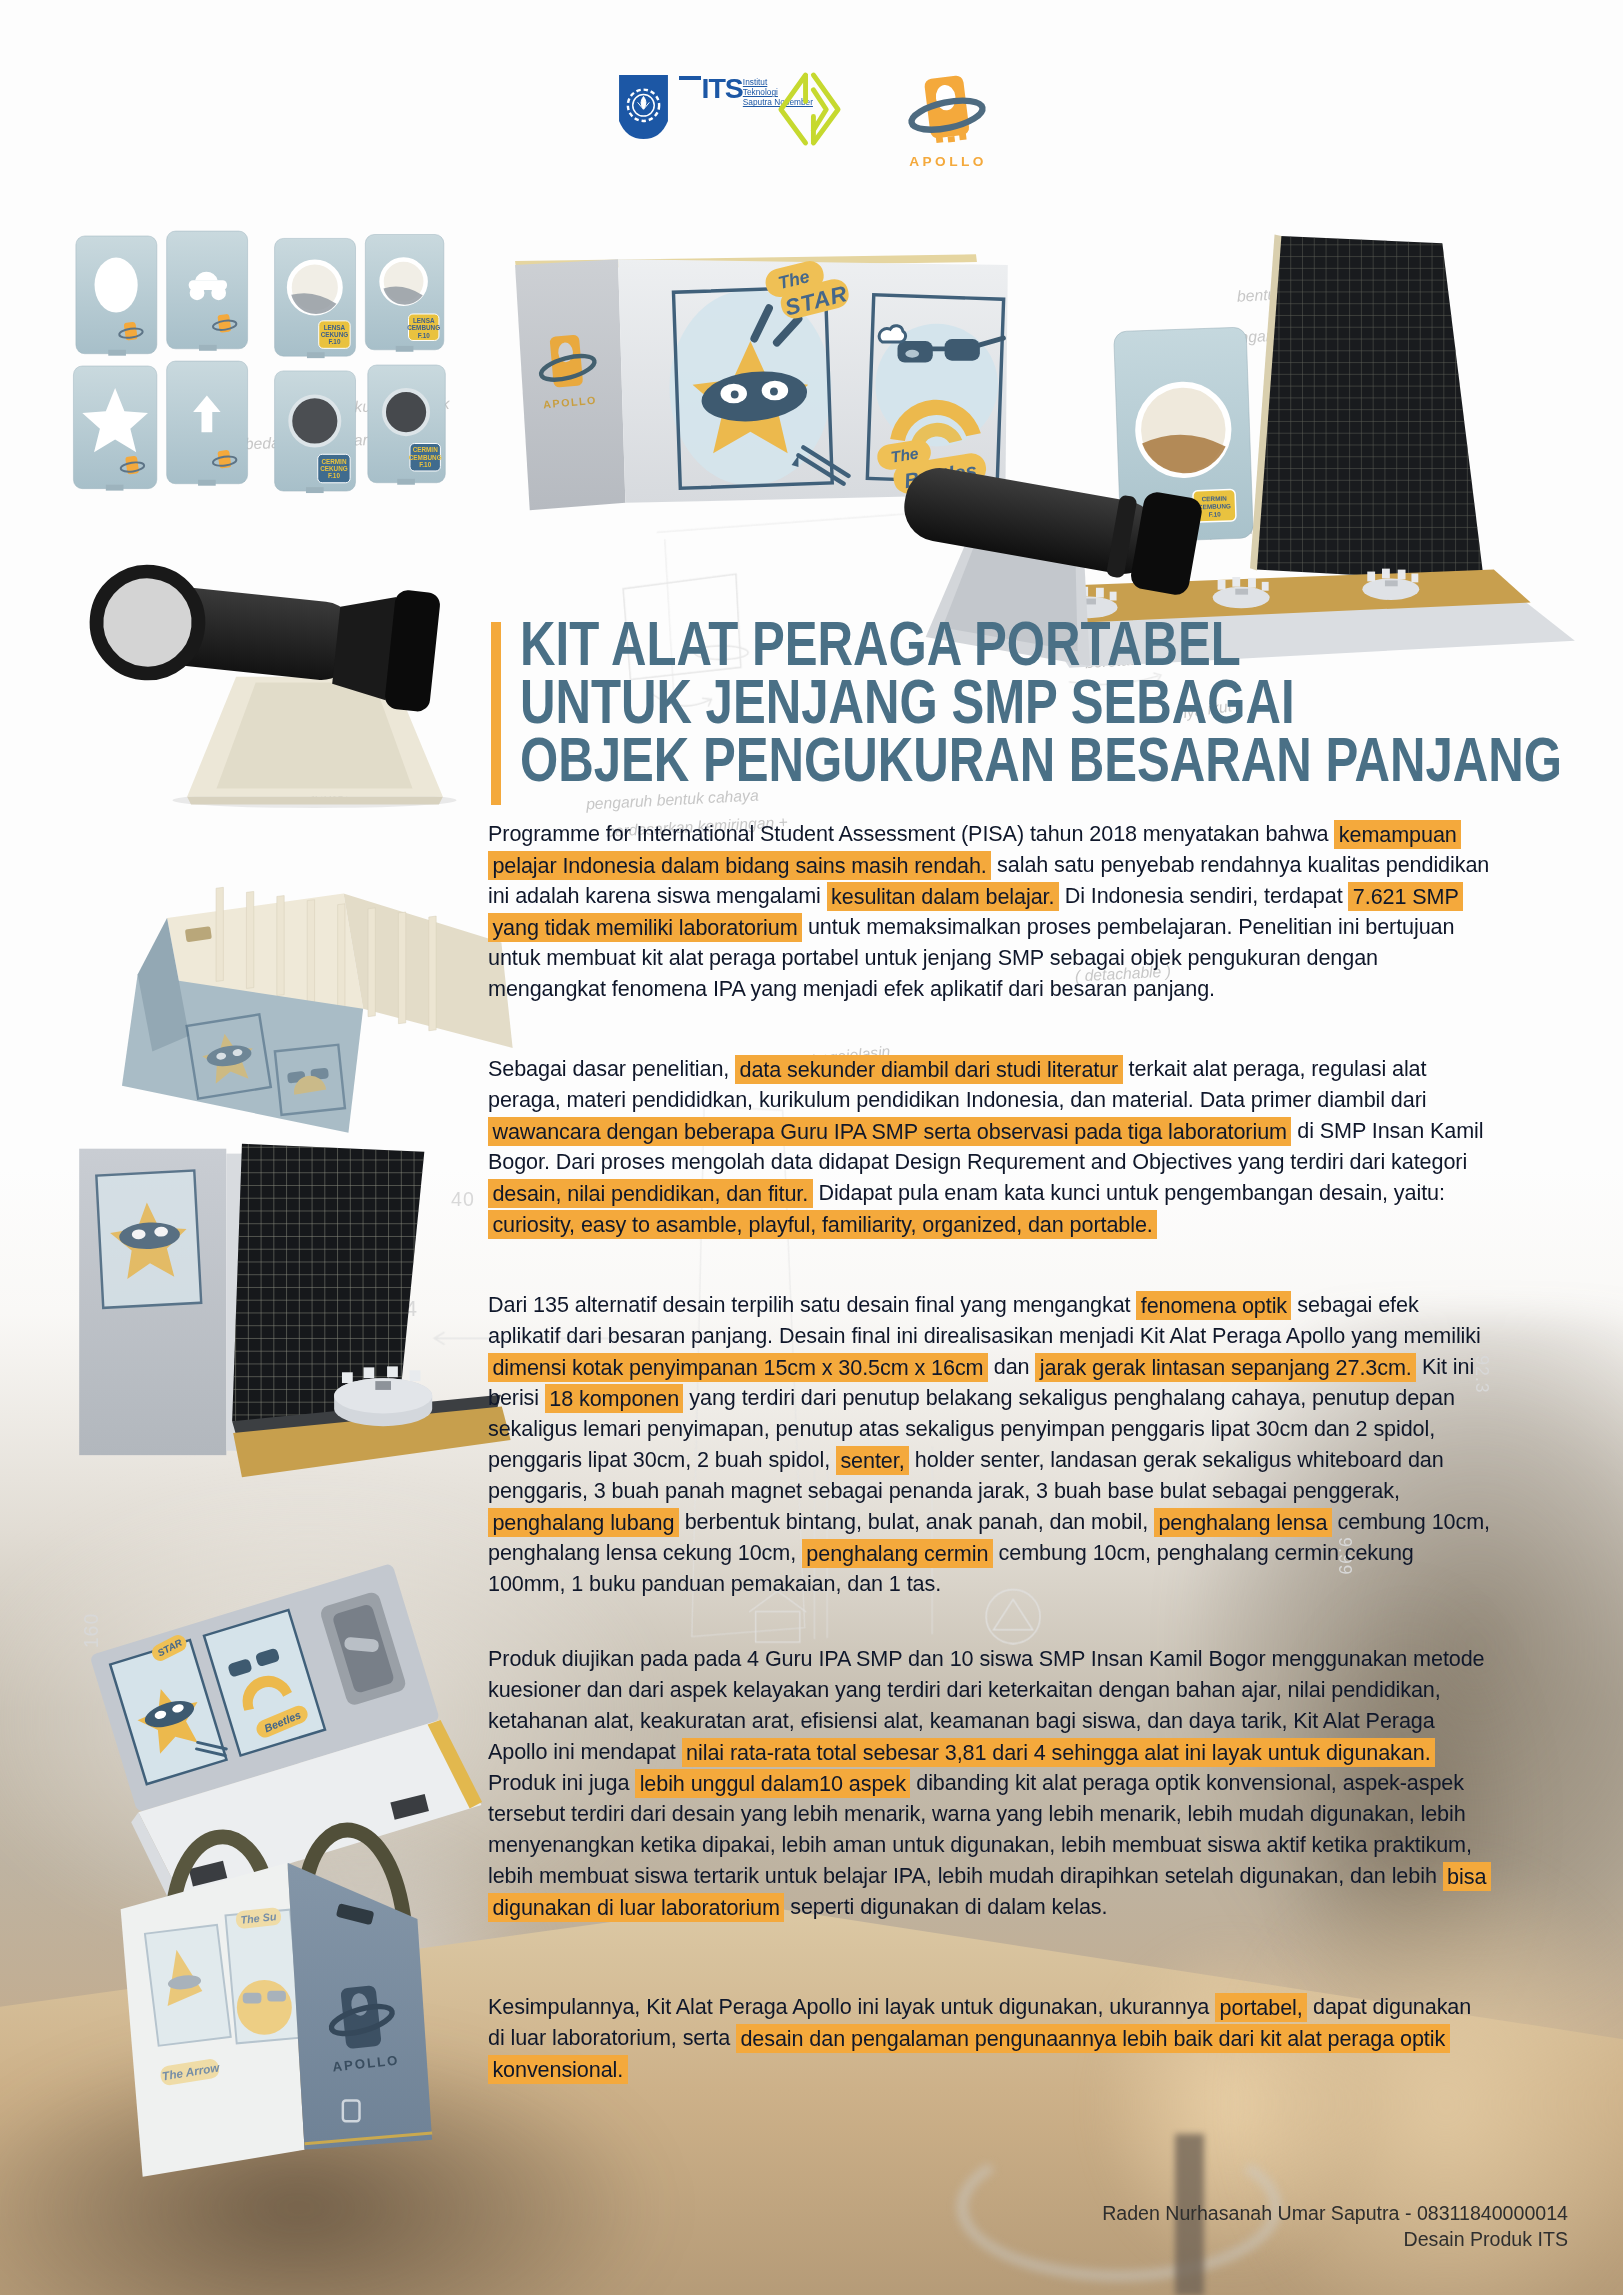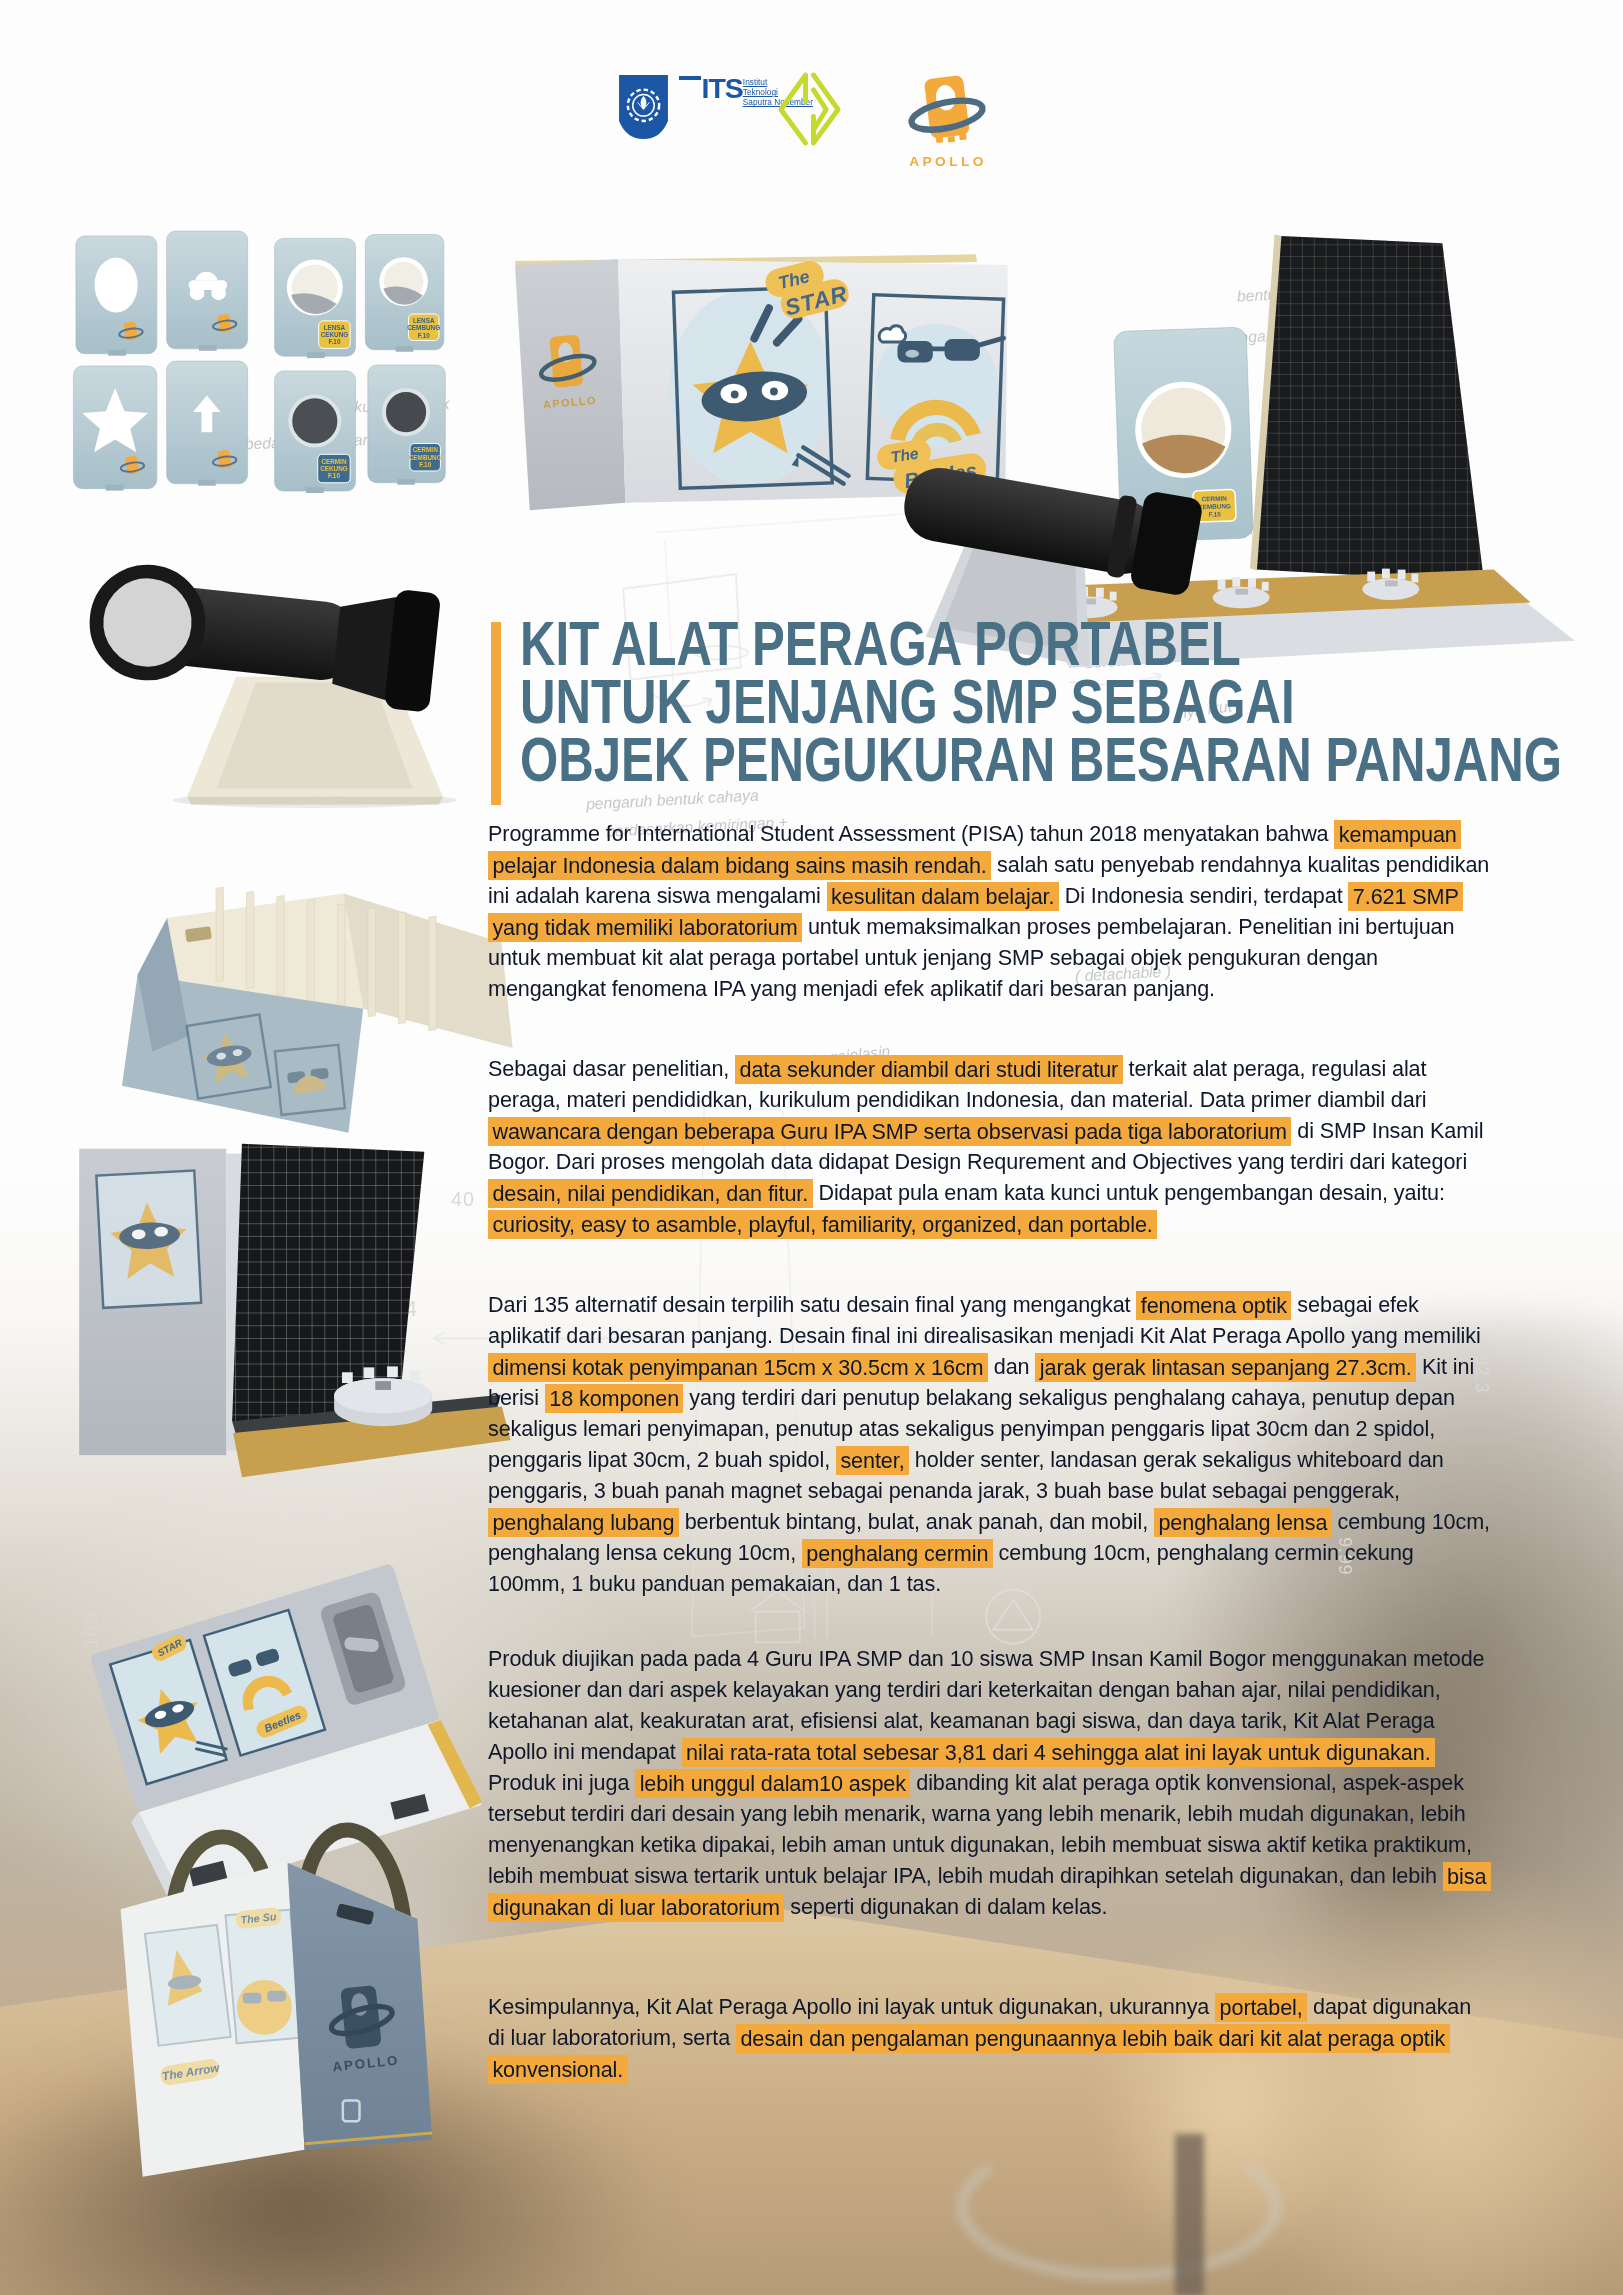--- a/index.html
+++ b/index.html
@@ -533,15 +533,19 @@
       <div class="title-line" style="color: rgb(74, 112, 134);">OBJEK PENGUKURAN BESARAN PANJANG</div>
     </div>
   </div>
 
   <div class="para" style="top:818px"><span>Programme for International Student Assessment (PISA) tahun 2018 menyatakan bahwa </span><span class="hl" style="background: rgb(244, 169, 60);">kemampuan pelajar Indonesia dalam bidang sains masih rendah.</span><span> salah satu penyebab rendahnya kualitas pendidikan ini adalah karena siswa mengalami </span><span class="hl" style="background: rgb(244, 169, 60);">kesulitan dalam belajar.</span><span> Di Indonesia sendiri, terdapat </span><span class="hl" style="background: rgb(244, 169, 60);">7.621 SMP yang tidak memiliki laboratorium</span><span> untuk memaksimalkan proses pembelajaran. Penelitian ini bertujuan untuk membuat kit alat peraga portabel untuk jenjang SMP sebagai objek pengukuran dengan mengangkat fenomena IPA yang menjadi efek aplikatif dari besaran panjang.</span></div>
   <div class="para" style="top:1053px"><span>Sebagai dasar penelitian, </span><span class="hl" style="background: rgb(244, 169, 60);">data sekunder diambil dari studi literatur</span><span> terkait alat peraga, regulasi alat peraga, materi pendididkan, kurikulum pendidikan Indonesia, dan material. Data primer diambil dari </span><span class="hl" style="background: rgb(244, 169, 60);">wawancara dengan beberapa Guru IPA SMP serta observasi pada tiga laboratorium</span><span> di SMP Insan Kamil Bogor. Dari proses mengolah data didapat Design Requrement and Objectives yang terdiri dari kategori </span><span class="hl" style="background: rgb(244, 169, 60);">desain, nilai pendidikan, dan fitur.</span><span> Didapat pula enam kata kunci untuk pengembangan desain, yaitu: </span><span class="hl" style="background: rgb(244, 169, 60);">curiosity, easy to asamble, playful, familiarity, organized, dan portable.</span></div>
   <div class="para" style="top:1289px"><span>Dari 135 alternatif desain terpilih satu desain final yang mengangkat </span><span class="hl" style="background: rgb(244, 169, 60);">fenomena optik</span><span> sebagai efek aplikatif dari besaran panjang. Desain final ini direalisasikan menjadi Kit Alat Peraga Apollo yang memiliki </span><span class="hl" style="background: rgb(244, 169, 60);">dimensi kotak penyimpanan 15cm x 30.5cm x 16cm</span><span> dan </span><span class="hl" style="background: rgb(244, 169, 60);">jarak gerak lintasan sepanjang 27.3cm.</span><span> Kit ini berisi </span><span class="hl" style="background: rgb(244, 169, 60);">18 komponen</span><span> yang terdiri dari penutup belakang sekaligus penghalang cahaya, penutup depan sekaligus lemari penyimapan, penutup atas sekaligus penyimpan penggaris lipat 30cm dan 2 spidol, penggaris lipat 30cm, 2 buah spidol, </span><span class="hl" style="background: rgb(244, 169, 60);">senter,</span><span> holder senter, landasan gerak sekaligus whiteboard dan penggaris, 3 buah panah magnet sebagai penanda jarak, 3 buah base bulat sebagai penggerak, </span><span class="hl" style="background: rgb(244, 169, 60);">penghalang lubang</span><span> berbentuk bintang, bulat, anak panah, dan mobil, </span><span class="hl" style="background: rgb(244, 169, 60);">penghalang lensa</span><span> cembung 10cm, penghalang lensa cekung 10cm, </span><span class="hl" style="background: rgb(244, 169, 60);">penghalang cermin</span><span> cembung 10cm, penghalang cermin cekung 100mm, 1 buku panduan pemakaian, dan 1 tas.</span></div>
   <div class="para" style="top:1643px"><span>Produk diujikan pada pada 4 Guru IPA SMP dan 10 siswa SMP Insan Kamil Bogor menggunakan metode kuesioner dan dari aspek kelayakan yang terdiri dari keterkaitan dengan bahan ajar, nilai pendidikan, ketahanan alat, keakuratan arat, efisiensi alat, keamanan bagi siswa, dan daya tarik, Kit Alat Peraga Apollo ini mendapat </span><span class="hl" style="background: rgb(244, 169, 60);">nilai rata-rata total sebesar 3,81 dari 4 sehingga alat ini layak untuk digunakan.</span><span> Produk ini juga </span><span class="hl" style="background: rgb(244, 169, 60);">lebih unggul dalam10 aspek</span><span> dibanding kit alat peraga optik konvensional, aspek-aspek tersebut terdiri dari desain yang lebih menarik, warna yang lebih menarik, lebih mudah digunakan, lebih menyenangkan ketika dipakai, lebih aman untuk digunakan, lebih membuat siswa aktif ketika praktikum, lebih membuat siswa tertarik untuk belajar IPA, lebih mudah dirapihkan setelah digunakan, dan lebih </span><span class="hl" style="background: rgb(244, 169, 60);">bisa digunakan di luar laboratorium</span><span> seperti digunakan di dalam kelas.</span></div>
   <div class="para" style="top:1991px"><span>Kesimpulannya, Kit Alat Peraga Apollo ini layak untuk digunakan, ukurannya </span><span class="hl" style="background: rgb(244, 169, 60);">portabel,</span><span> dapat digunakan di luar laboratorium, serta </span><span class="hl" style="background: rgb(244, 169, 60);">desain dan pengalaman pengunaannya lebih baik dari kit alat peraga optik konvensional.</span></div>
 
+  <div class="credit">
+    <div>Raden Nurhasanah Umar Saputra - 08311840000014</div>
+    <div>Desain Produk ITS</div>
+  </div>
 
 </div>
 
 
 </body></html>

